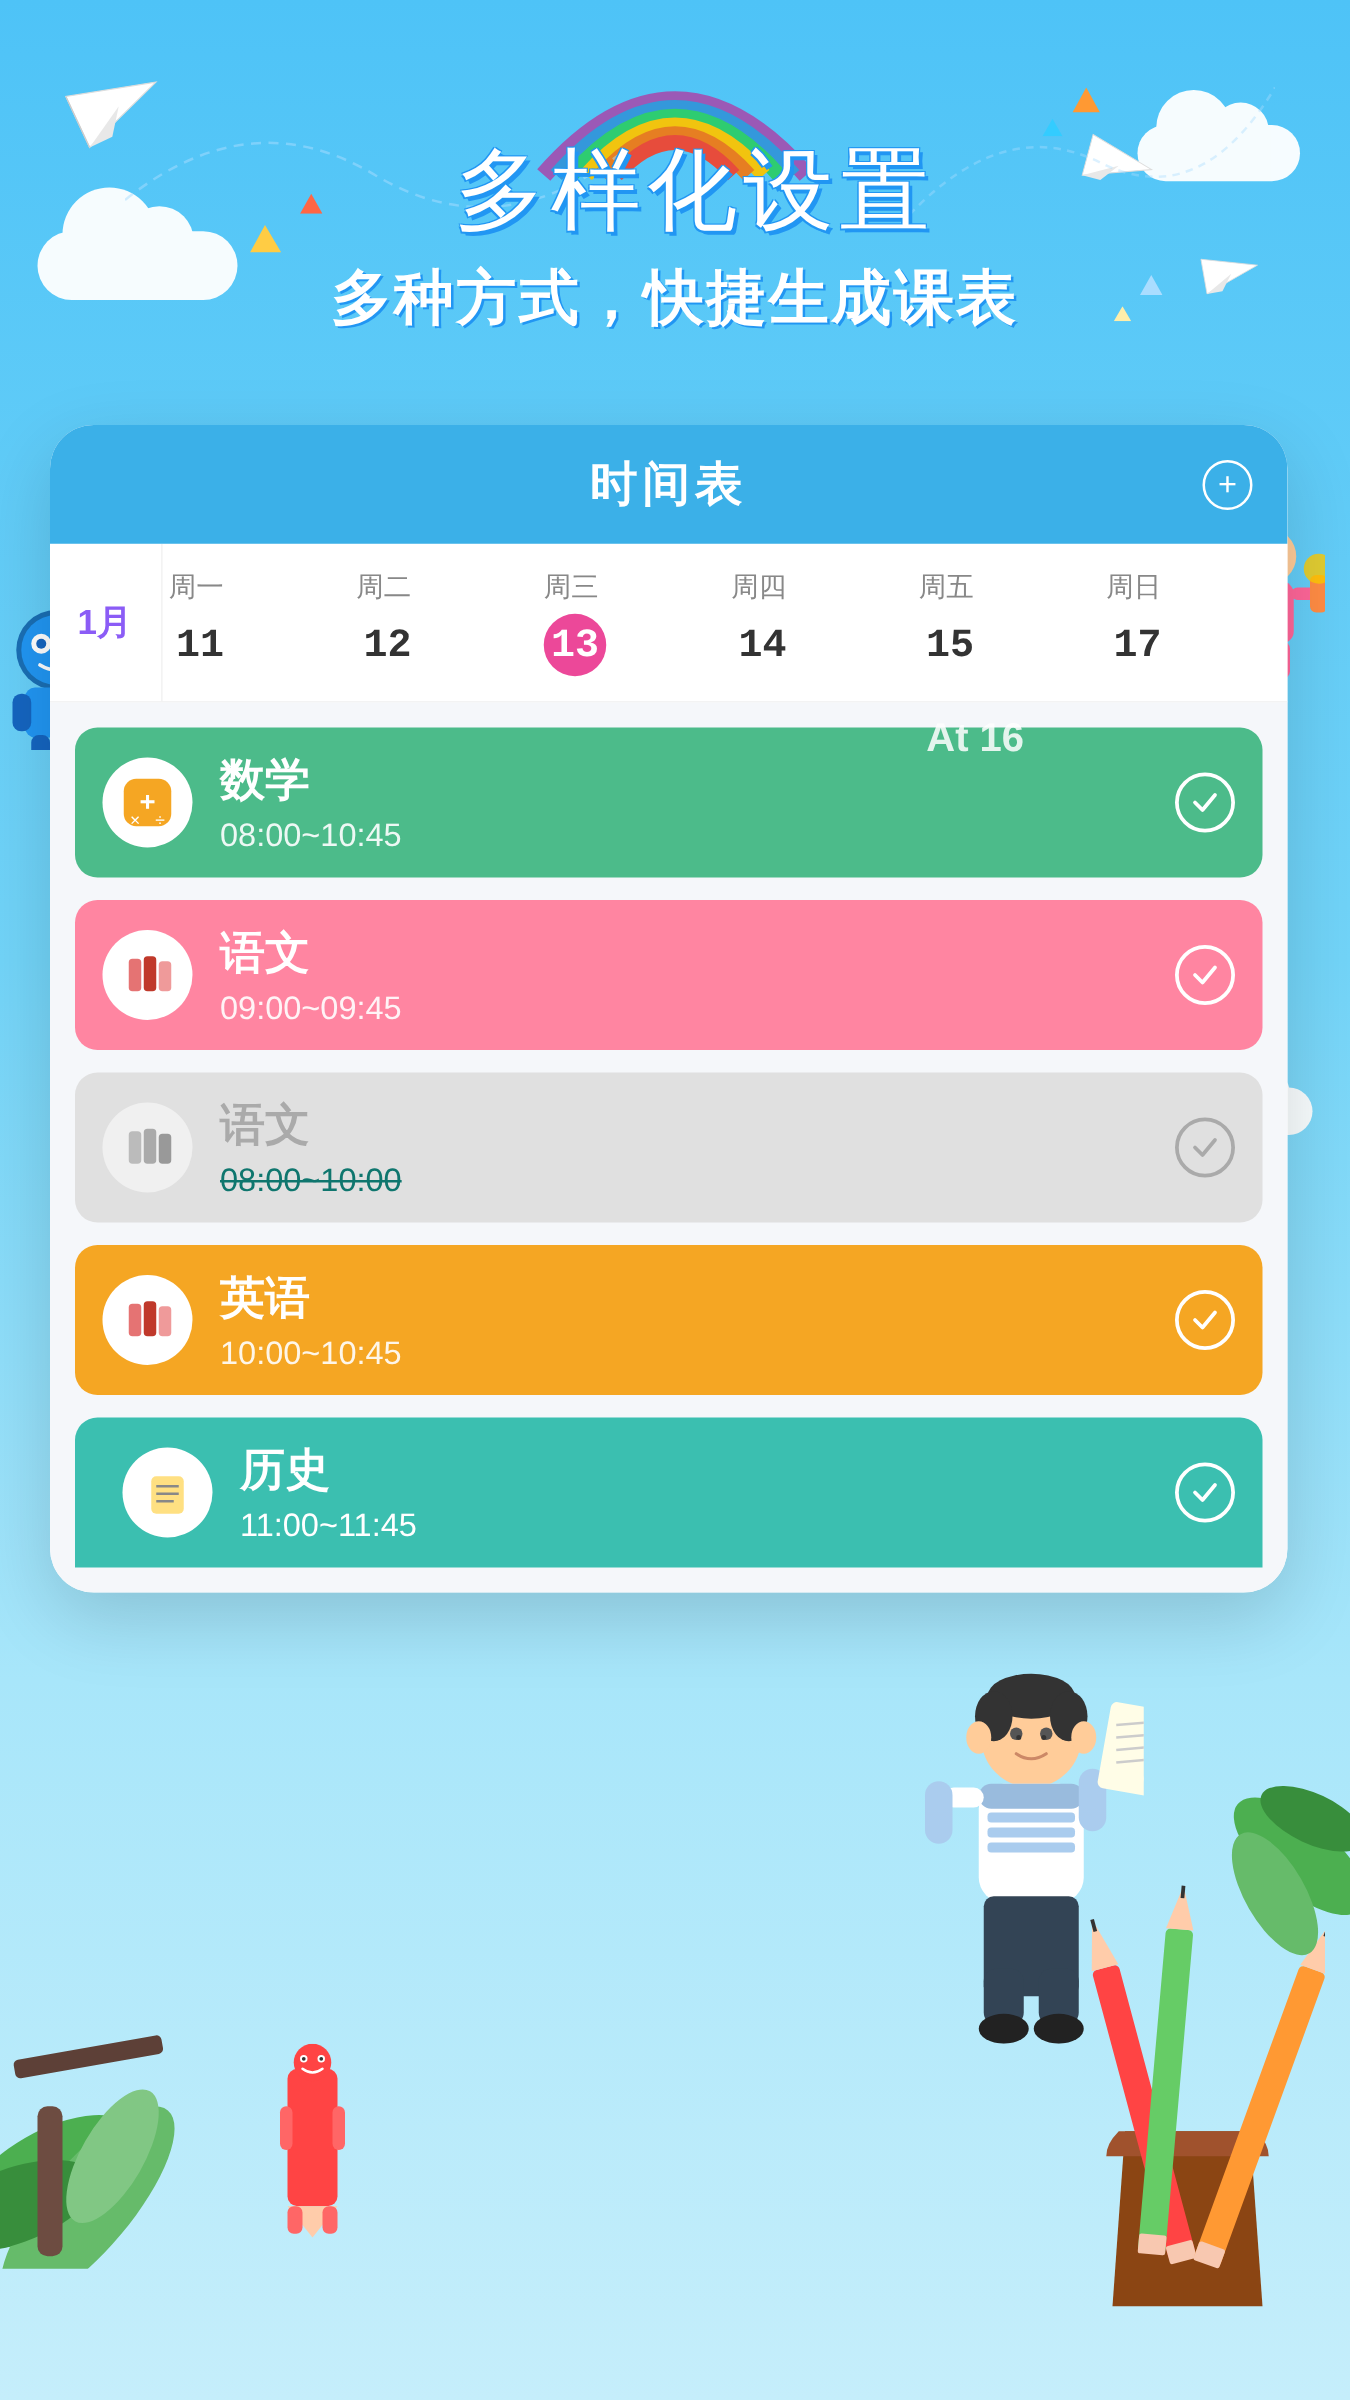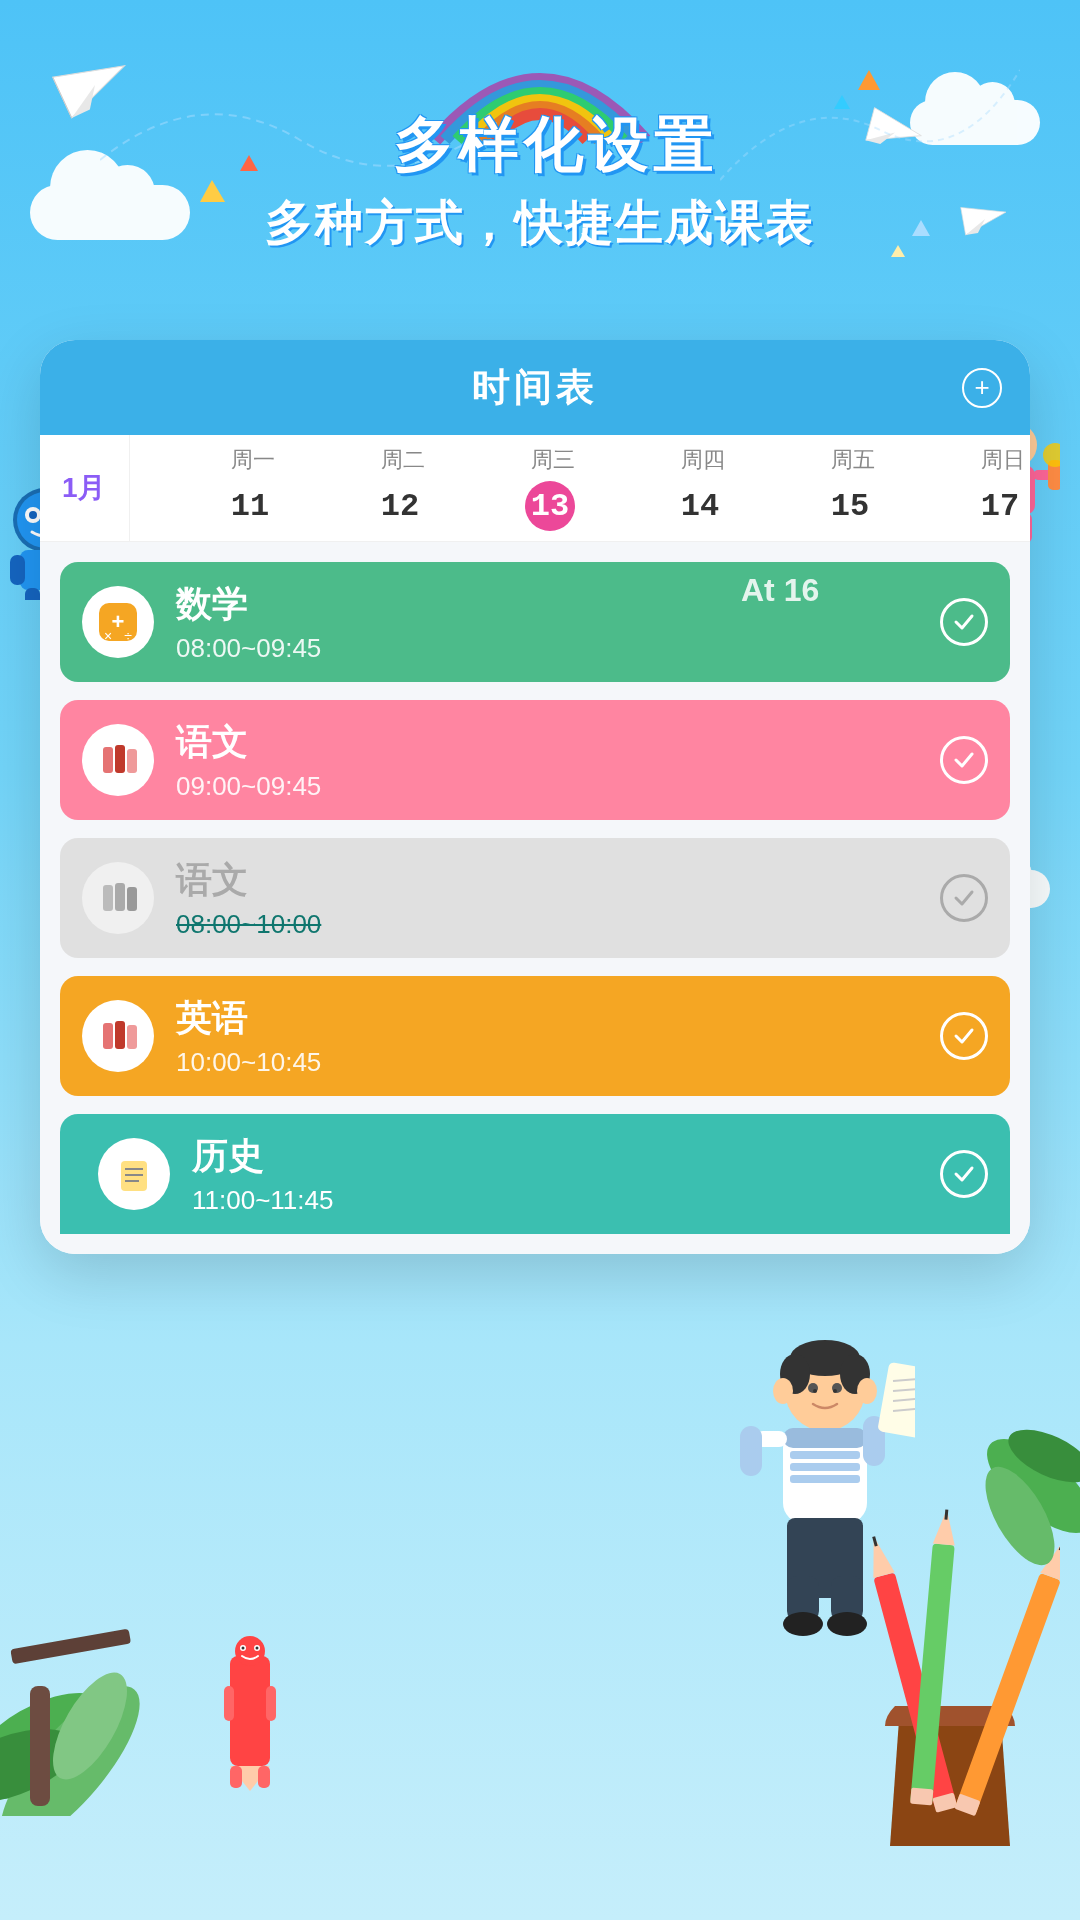--- a/index.html
+++ b/index.html
@@ -46,22 +46,22 @@
     .cloud-3::after { width: 40px; height: 40px; top: -15px; left: 52px; }
 
     
     .main-title {
       position: absolute;
       top: 105px;
       left: 0; right: 0;
       text-align: center;
     }
     .main-title-line1 {
-      font-size: 60px;
-      font-weight: 700;
+      font-size: 72px;
+      font-weight: 400;
       color: white;
       text-shadow: 3px 3px 0 #2196F3, -1px -1px 0 #2196F3, 1px -1px 0 #2196F3, -1px 1px 0 #2196F3;
       letter-spacing: 5px;
       display: block;
       padding-left: 32px;
     }
     .main-title-line2 {
       font-size: 48px;
       font-weight: 700;
       color: white;
@@ -130,23 +130,23 @@
       min-width: 90px;
     }
     .calendar-days {
       display: flex;
       flex: 1;
     }
     .calendar-day {
       flex: 1;
       display: flex;
       flex-direction: column;
-      align-items: flex-end;
+      align-items: flex-start;
       justify-content: center;
-      padding: 10px 5px;
+      padding: 20px 5px;
     }
     .day-label {
       font-size: 22px;
       color: #888;
       margin-bottom: 6px;
     }
     .day-num {
       font-size: 32px;
       font-weight: 600;
       color: #333;
@@ -381,21 +381,21 @@
         <div class="item-icon-wrap">
           <svg width="42" height="42" viewBox="0 0 42 42">
       <rect x="2" y="2" width="38" height="38" rx="10" fill="#f5a623"></rect>
       <text x="21" y="28" text-anchor="middle" font-size="22" fill="white" font-weight="bold">+</text>
       <text x="11" y="40" text-anchor="middle" font-size="14" fill="white">×</text>
       <text x="31" y="40" text-anchor="middle" font-size="14" fill="white">÷</text>
     </svg>
         </div>
         <div class="item-info">
           <span class="item-name">数学</span>
-          <span class="item-time">08:00~09:45</span>
+          <span class="item-time">08:00~10:45</span>
         </div>
         <div class="item-check">
           <svg width="24" height="24" viewBox="0 0 24 24">
             <polyline points="4,12 10,18 20,6" fill="none" stroke="white" stroke-width="3" stroke-linecap="round" stroke-linejoin="round"></polyline>
           </svg>
         </div>
       </div>
       <div class="schedule-item chinese">
         <div class="item-icon-wrap">
           <svg width="42" height="42" viewBox="0 0 42 42">

